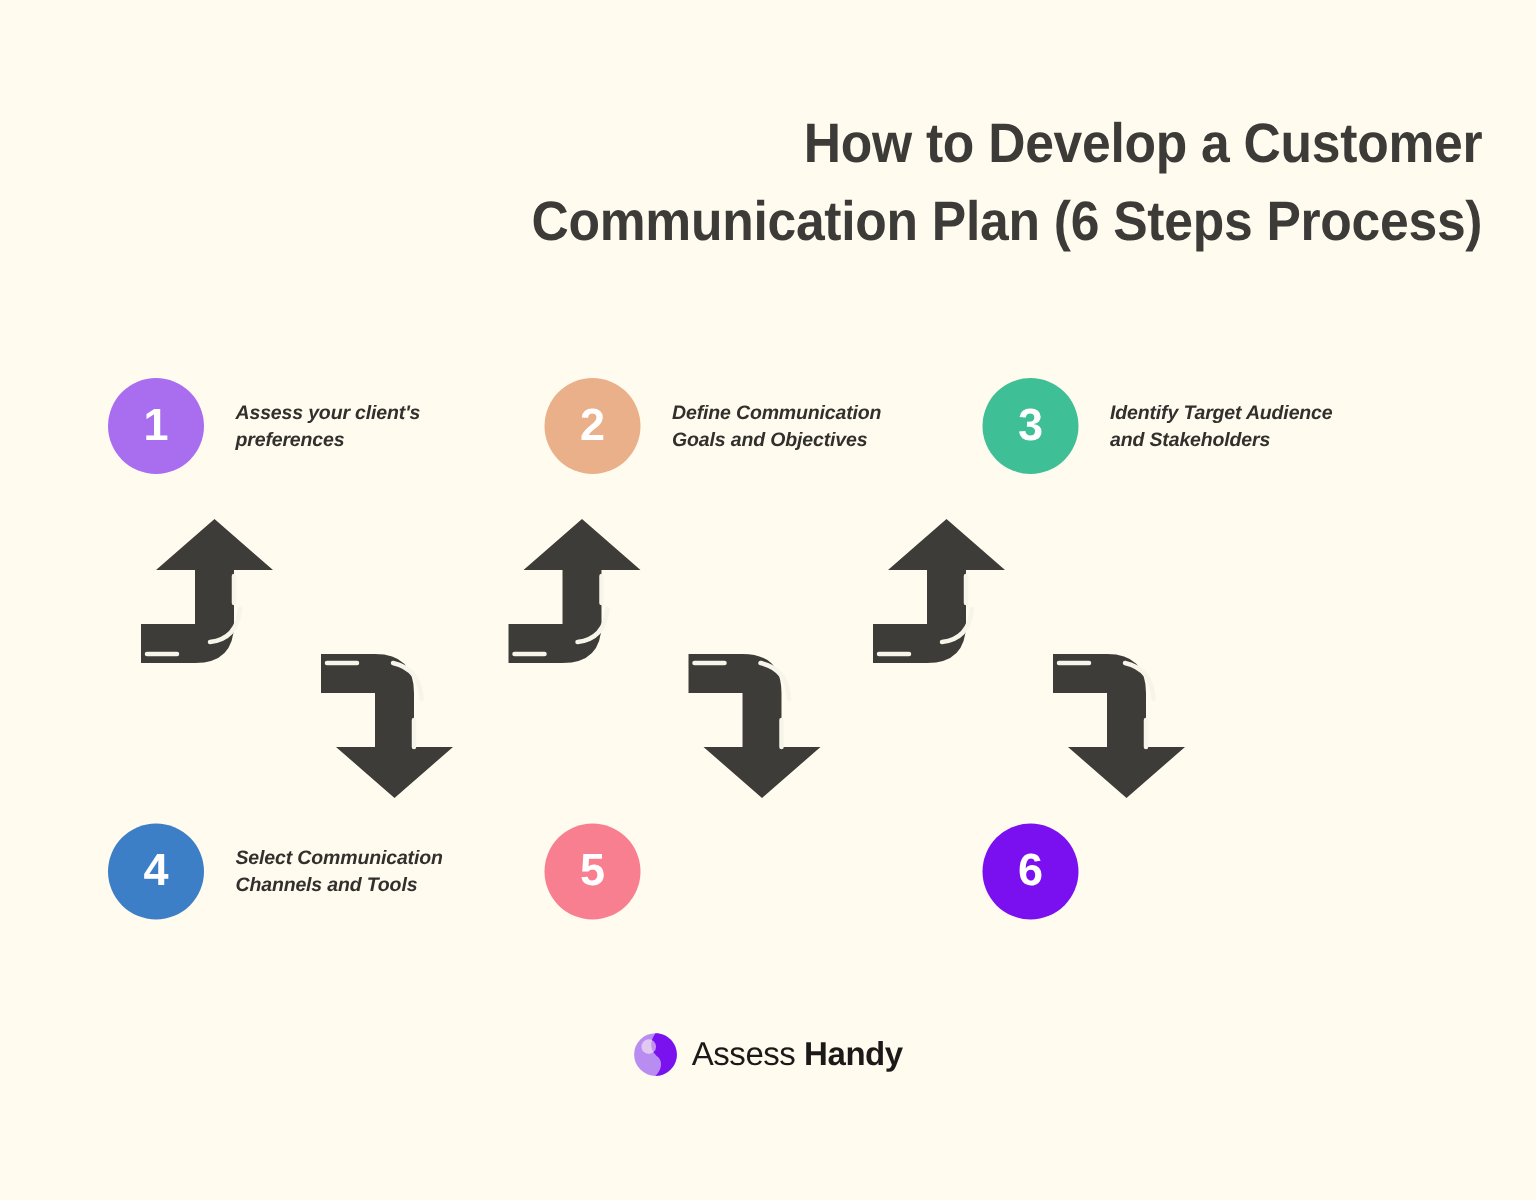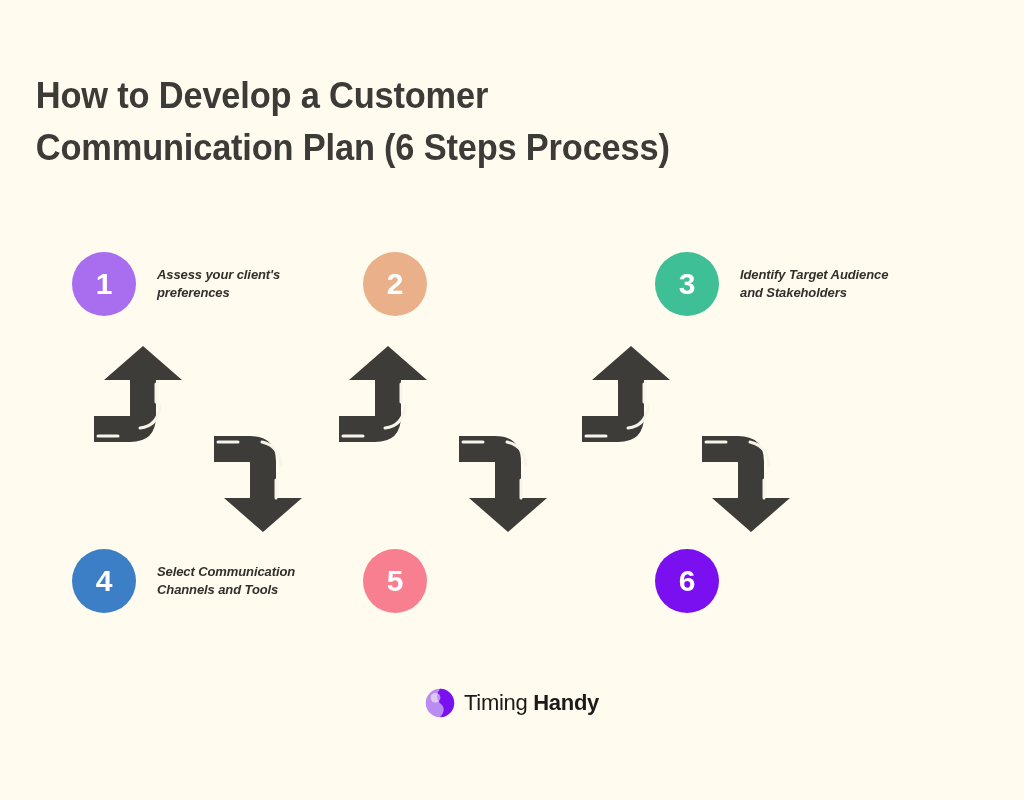--- a/index.html
+++ b/index.html
@@ -14,21 +14,21 @@
     overflow: hidden;
     position: relative;
   }
 
   
   .title-block {
     position: absolute;
     top: 70px;
     left: 0;
     width: 1024px;
-    text-align: left;
+    text-align: right;
   }
   .title-line {
     display: block;
     font-family: "Liberation Sans Narrow", "Liberation Sans", sans-serif;
     font-size: 37px;
     font-weight: bold;
     color: #3d3b38;
     letter-spacing: -0.2px;
     line-height: 52px;
     white-space: nowrap;
@@ -122,20 +122,24 @@
 <div class="step step-1">
   <div class="step-circle" style="background-color: rgb(169, 110, 240);">1</div>
   <div class="step-label">
     <div>Assess your client's</div>
     <div>preferences</div>
   </div>
 </div>
 
 <div class="step step-2">
   <div class="step-circle" style="background-color: rgb(234, 176, 137);">2</div>
+  <div class="step-label">
+    <div>Define Communication</div>
+    <div>Goals and Objectives</div>
+  </div>
 </div>
 
 <div class="step step-3">
   <div class="step-circle" style="background-color: rgb(63, 191, 150);">3</div>
   <div class="step-label">
     <div>Identify Target Audience</div>
     <div>and Stakeholders</div>
   </div>
 </div>
 
@@ -197,15 +201,15 @@
   <path d="M 76 62 L 76 80" stroke="#f7f4ea" stroke-width="3" fill="none" stroke-linecap="round"></path>
 </svg>
 
 <div class="logo">
   <svg class="logo-mark" viewBox="0 0 40 40">
     <circle cx="20" cy="20" r="19" fill="#b98cf2"></circle>
     <path d="M 20 1 C 30.5 1 39 9.5 39 20 C 39 30.5 30.5 39 20 39 C 26 33 26.5 26 22 22 C 17 17.5 13 11 20 1 Z" fill="#7a12ef"></path>
     <circle cx="14" cy="13" r="6.5" fill="#FFFBEF" opacity="0.55"></circle>
   </svg>
   <div class="logo-text">
-    <span class="thin">Timing</span><span>&nbsp;</span><span class="bold">Handy</span>
+    <span class="thin">Assess</span><span>&nbsp;</span><span class="bold">Handy</span>
   </div>
 </div>
 
 </body></html>

